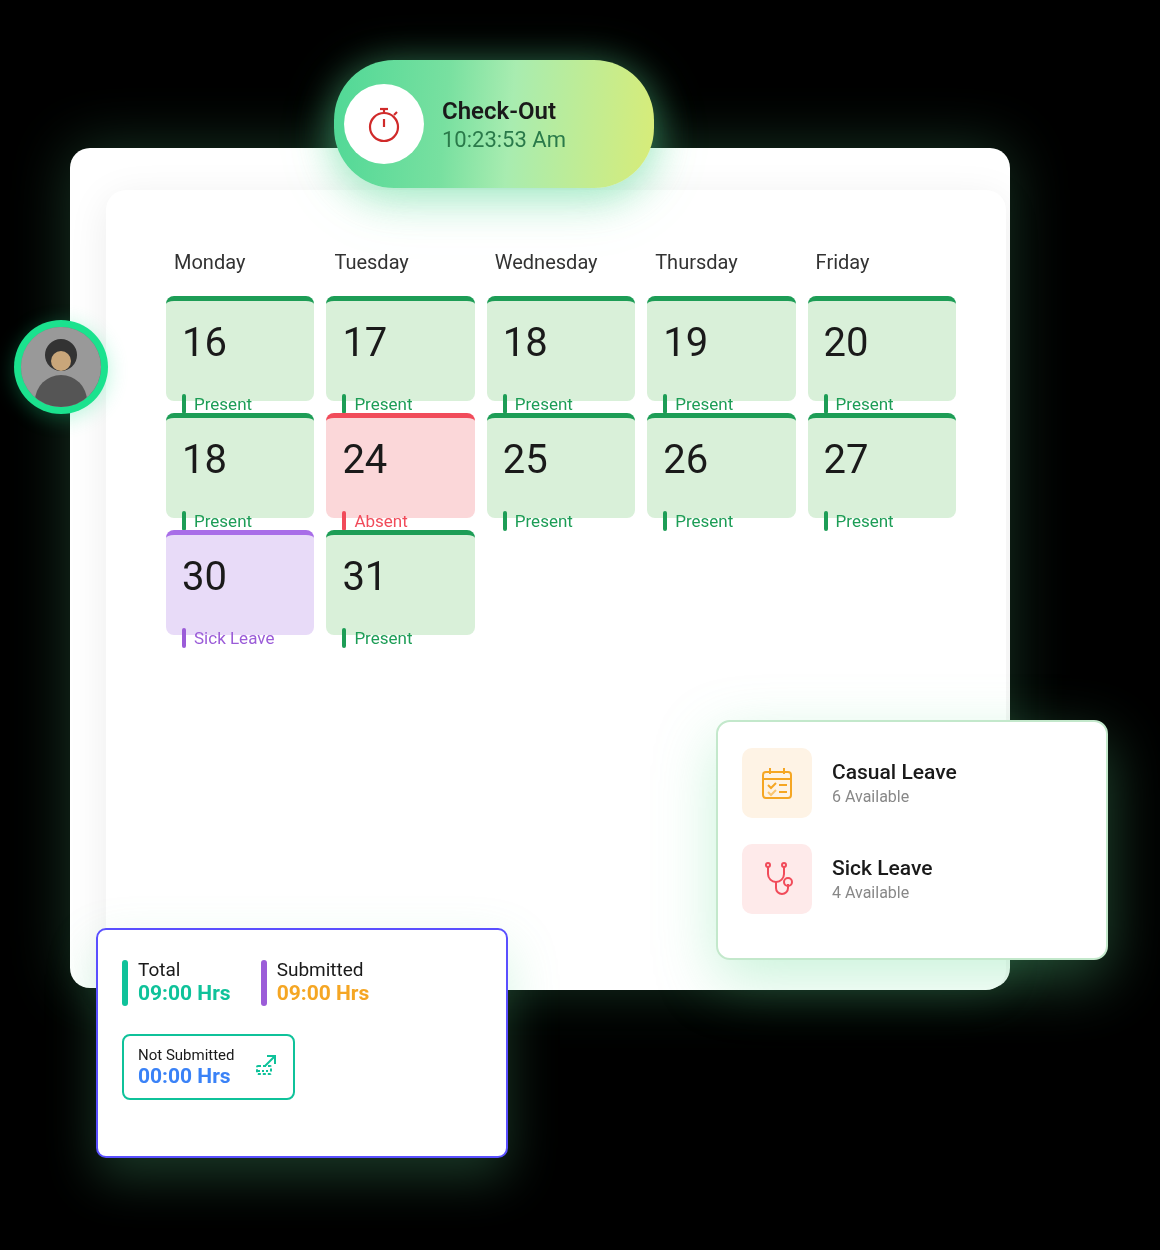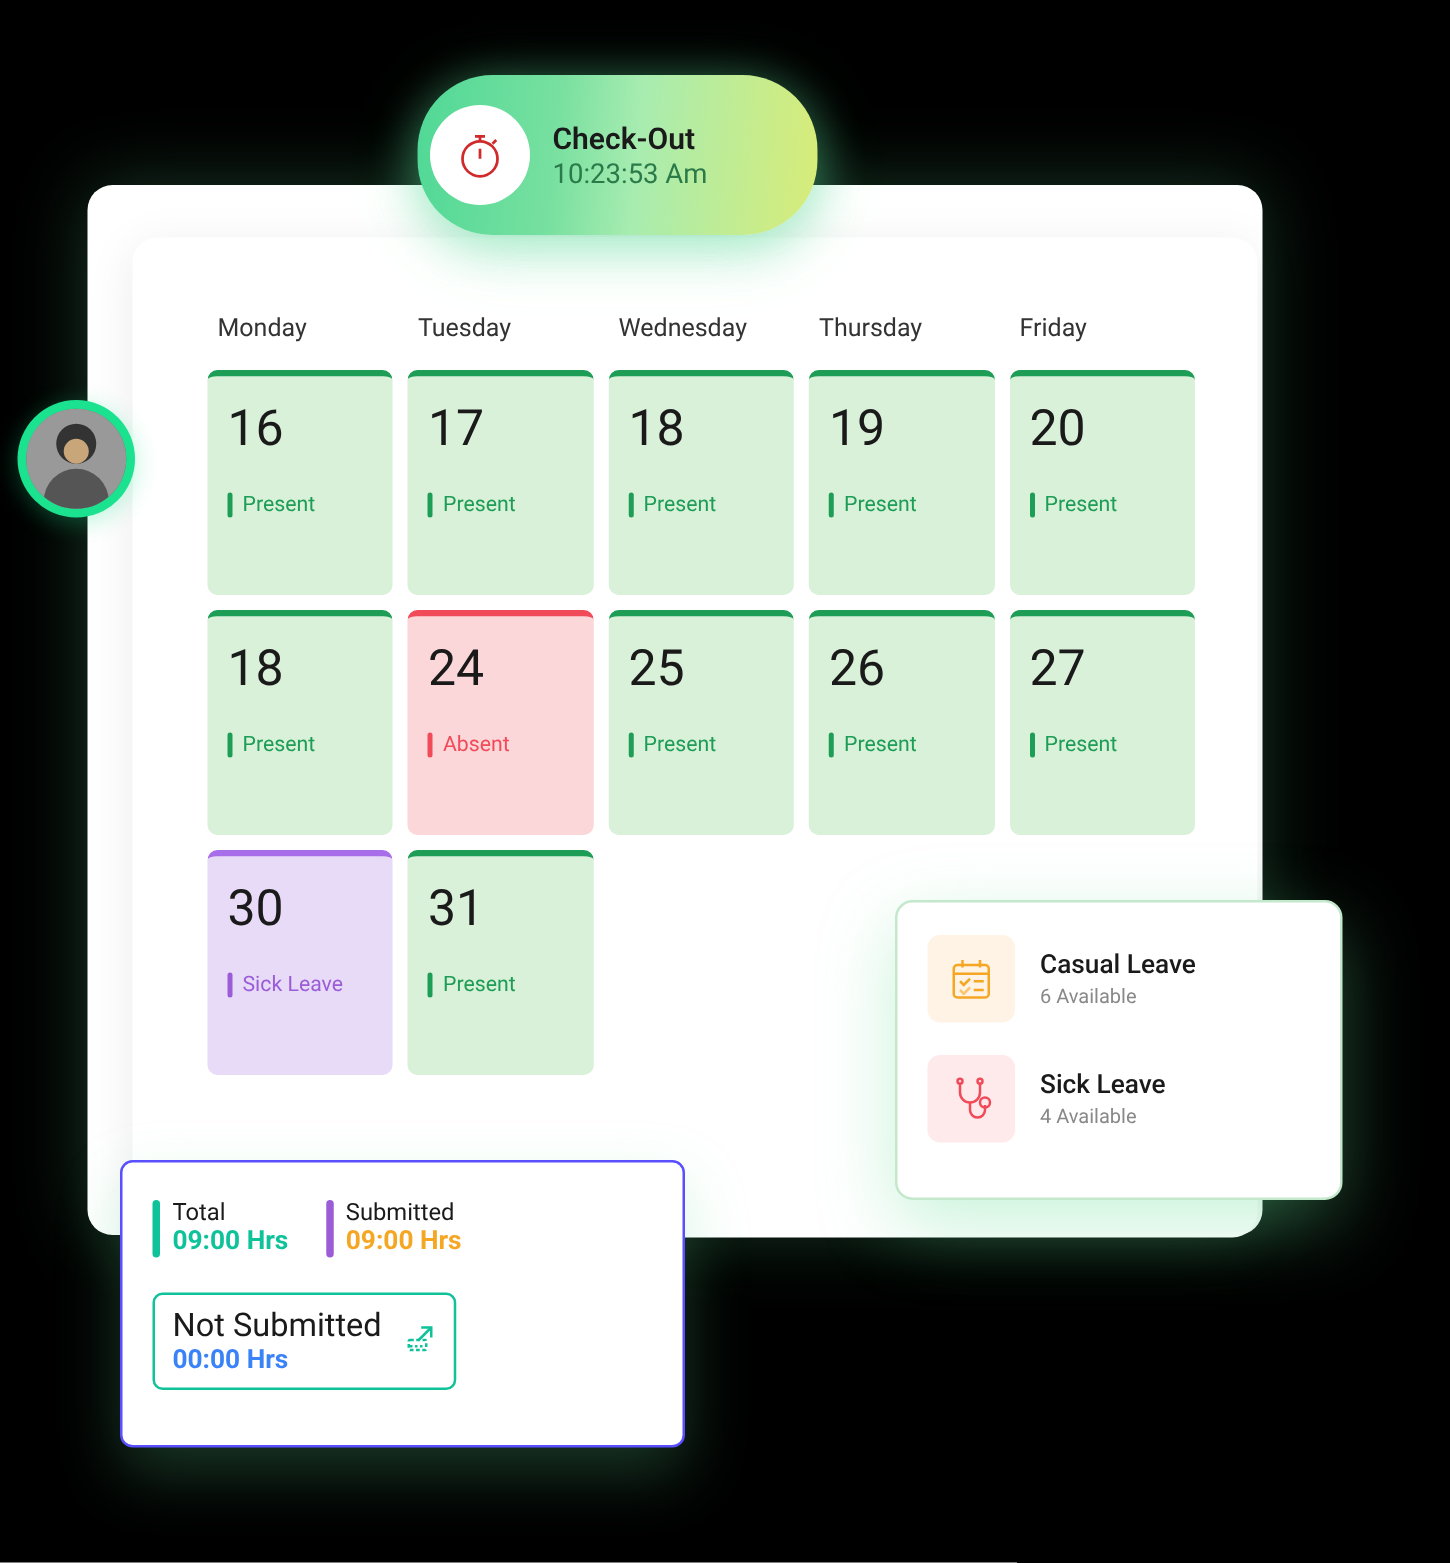--- a/index.html
+++ b/index.html
@@ -92,21 +92,21 @@
       color: #333;
       font-weight: 400;
       padding-left: 8px;
     }
     .calendar-grid {
       display: grid;
       grid-template-columns: repeat(5, 1fr);
       gap: 12px;
     }
     .day-cell {
-      height: 180px;
+      height: 105px;
       border-radius: 8px;
       padding: 18px 16px;
       position: relative;
       border-top: 5px solid transparent;
     }
     .day-cell.present {
       background: #d9f0d9;
       border-top-color: #1d9d56;
     }
     .day-cell.absent {
@@ -138,21 +138,21 @@
     .present .day-status { color: #1d9d56; }
     .present .day-status-bar { background: #1d9d56; }
     .absent .day-status { color: #f14b5a; }
     .absent .day-status-bar { background: #f14b5a; }
     .sick .day-status { color: #9b5cd8; }
     .sick .day-status-bar { background: #9b5cd8; }
     .hours-card {
       position: absolute;
       top: 928px;
       left: 96px;
-      width: 452px;
+      width: 412px;
       height: 230px;
       background: #fff;
       border: 2px solid #5a4fff;
       border-radius: 10px;
       padding: 28px 24px;
       z-index: 20;
       box-shadow: 0 20px 50px rgba(100, 220, 150, 0.25);
     }
     .hours-top {
       display: flex;
@@ -178,27 +178,27 @@
     .stat-block.submitted .stat-value { color: #f5a623; }
     .not-submitted {
       border: 2px solid #0fc29a;
       border-radius: 8px;
       padding: 10px 14px;
       display: inline-flex;
       align-items: center;
       gap: 18px;
     }
     .not-submitted-text { display: flex; flex-direction: column; }
-    .not-submitted-label { font-size: 26px; color: #1a1a1a; }
+    .not-submitted-label { font-size: 15px; color: #1a1a1a; }
     .not-submitted-value { font-size: 21px; font-weight: 700; color: #3a82f7; }
     .leave-card {
       position: absolute;
       top: 720px;
       left: 716px;
-      width: 358px;
+      width: 392px;
       height: 240px;
       background: #fff;
       border: 2px solid #c3e8cb;
       border-radius: 14px;
       padding: 26px 24px;
       z-index: 20;
       box-shadow: 0 20px 60px rgba(100, 220, 150, 0.35);
       display: flex;
       flex-direction: column;
       gap: 26px;

